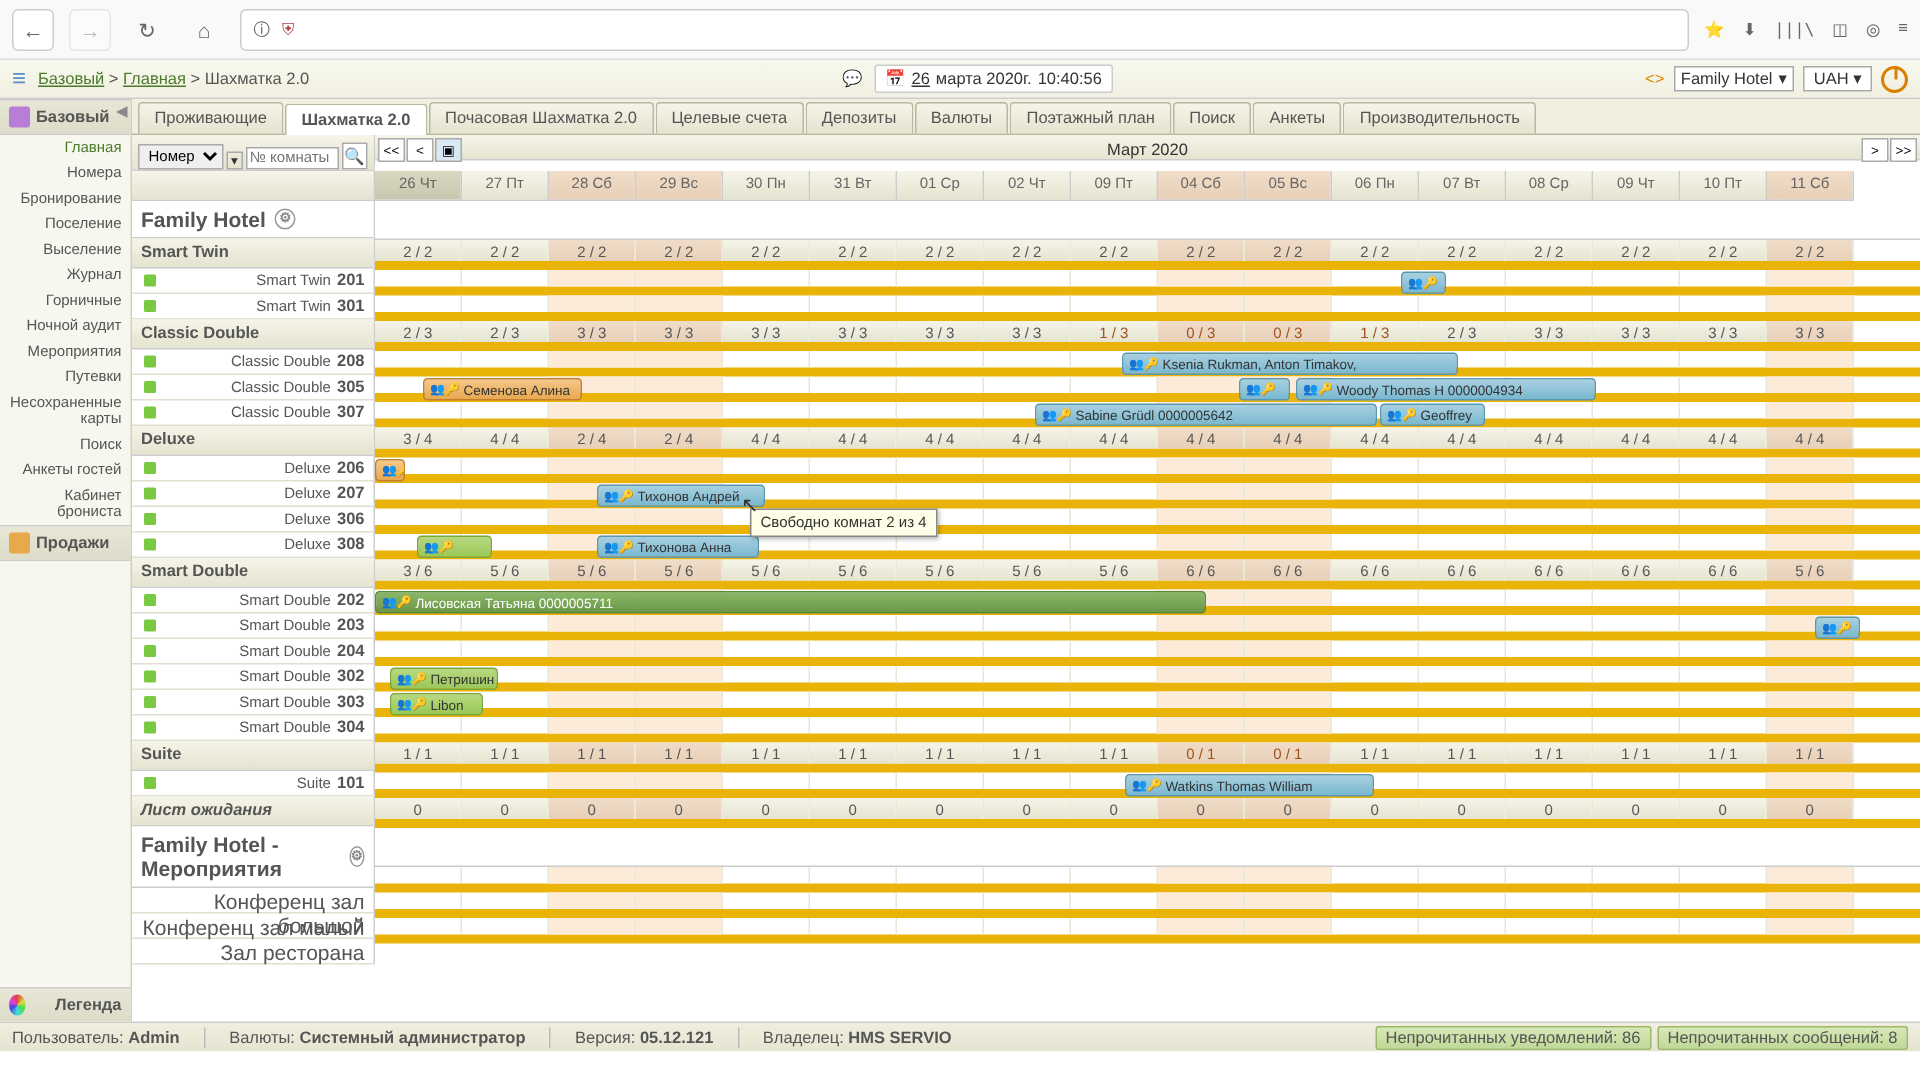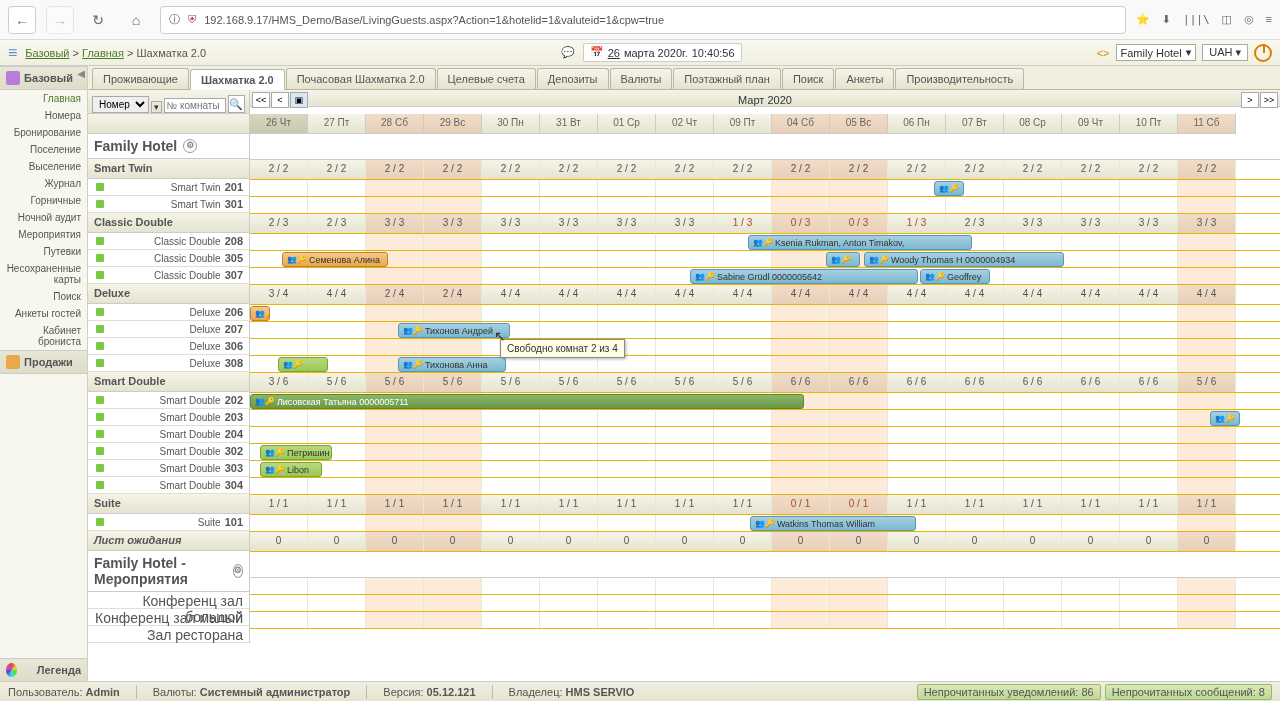--- a/index.html
+++ b/index.html
@@ -54,21 +54,21 @@
 .grid-body{display:flex}
 .room-labels{width:162px;flex-shrink:0;border-right:1px solid #ccc}
 .hotel-title{padding:4px 6px;font-size:14px;font-weight:bold;color:#555;border-bottom:1px solid #ccc;background:#fff;display:flex;align-items:center;gap:6px}
 .gear{width:14px;height:14px;border:1px solid #999;border-radius:50%;font-size:9px;text-align:center;color:#888}
 .cat-row{height:20px;background:linear-gradient(#f5f4e8,#e5e4d0);border-bottom:1px solid #ccc;padding:3px 6px;font-weight:bold;color:#555}
 .room-row{height:17px;border-bottom:1px solid #e0e0d0;padding:1px 6px;text-align:right;color:#555;font-size:10px;display:flex;align-items:center;justify-content:flex-end;gap:4px}
 .room-row::before{content:'';width:8px;height:8px;background:#7ac943;border-radius:1px;margin-right:auto;margin-left:2px}
 .wait-row{height:20px;background:linear-gradient(#f5f4e8,#e5e4d0);border-bottom:1px solid #ccc;padding:3px 6px;font-weight:bold;font-style:italic;color:#555}
 .event-row{height:17px;border-bottom:1px solid #e0e0d0;padding:1px 6px;text-align:right;color:#555;font-size:14px}
 .data-cols{flex:1;position:relative}
-.data-row{display:flex;height:17px;border-bottom:1px solid #eab308}
+.data-row{display:flex;height:17px;border-bottom:6px solid #eab308}
 .data-row.spacer{height:26px;border-bottom:1px solid #ccc}
 .data-row.cat{height:20px}
 .data-cell{width:58px;flex-shrink:0;border-right:1px solid #e8e8d8;text-align:center;padding-top:2px;font-size:10px;color:#555;position:relative}
 .data-cell.weekend{background:#fcebd9}
 .data-cell.cat{background:linear-gradient(#f5f4e8,#e5e4d0);padding-top:3px}
 .data-cell.cat.weekend{background:linear-gradient(#f0dcc8,#e8d0b8)}
 .data-cell.cat.low{color:#a05020}
 .booking{position:absolute;height:15px;border-radius:3px;font-size:9px;color:#333;padding:1px 4px;overflow:hidden;white-space:nowrap;z-index:2;display:flex;align-items:center;gap:2px;top:1px}
 .bk-blue{background:linear-gradient(#a8d0e0,#7ab8d0);border:1px solid #5a98b0}
 .bk-orange{background:linear-gradient(#f5c88a,#e8a850);border:1px solid #c08030}
@@ -85,21 +85,20 @@
 <body>
 
 <div class="browser-bar">
   <div class="nav-btn">←</div>
   <div class="nav-btn" style="opacity:.4">→</div>
   <div class="nav-btn" style="border:none;background:none">↻</div>
   <div class="nav-btn" style="border:none;background:none">⌂</div>
   <div class="url-bar">
     <span>ⓘ</span>
     <span style="color:#a44">⛨</span>
-    <span>192.168.9.17/HMS_Demo/Base/LivingGuests.aspx?Action=1&amp;hotelid=1&amp;valuteid=1&amp;cpw=true</span>
   </div>
   <div class="toolbar-icons">
     <span>⭐</span>
     <span>⬇</span>
     <span style="font-family:monospace">|||\</span>
     <span>◫</span>
     <span>◎</span>
     <span>≡</span>
   </div>
 </div>

